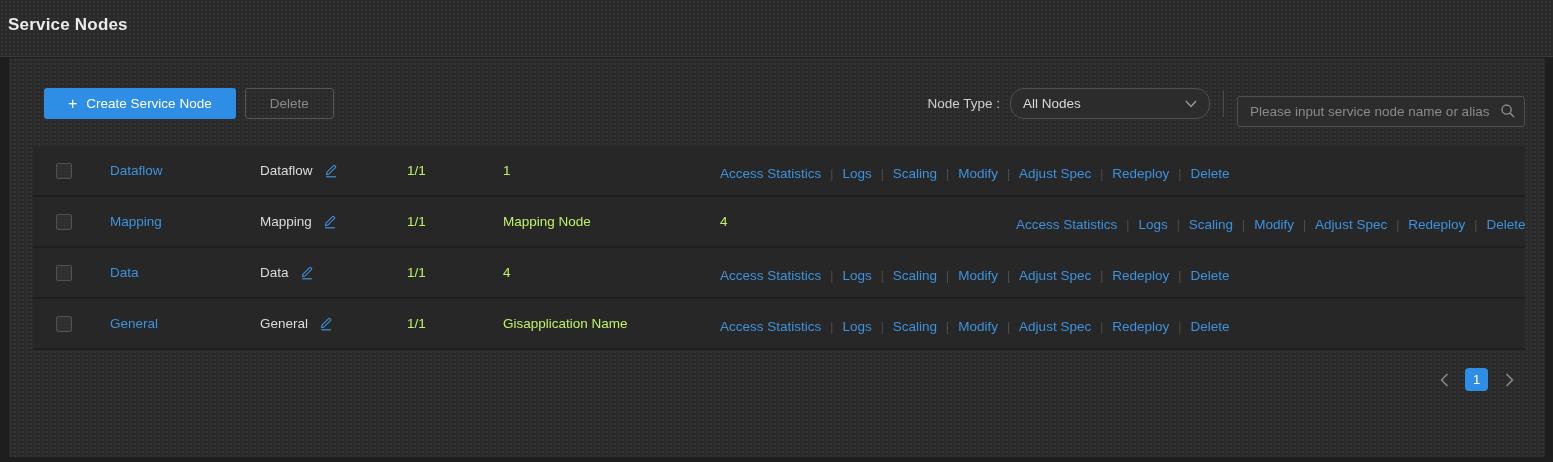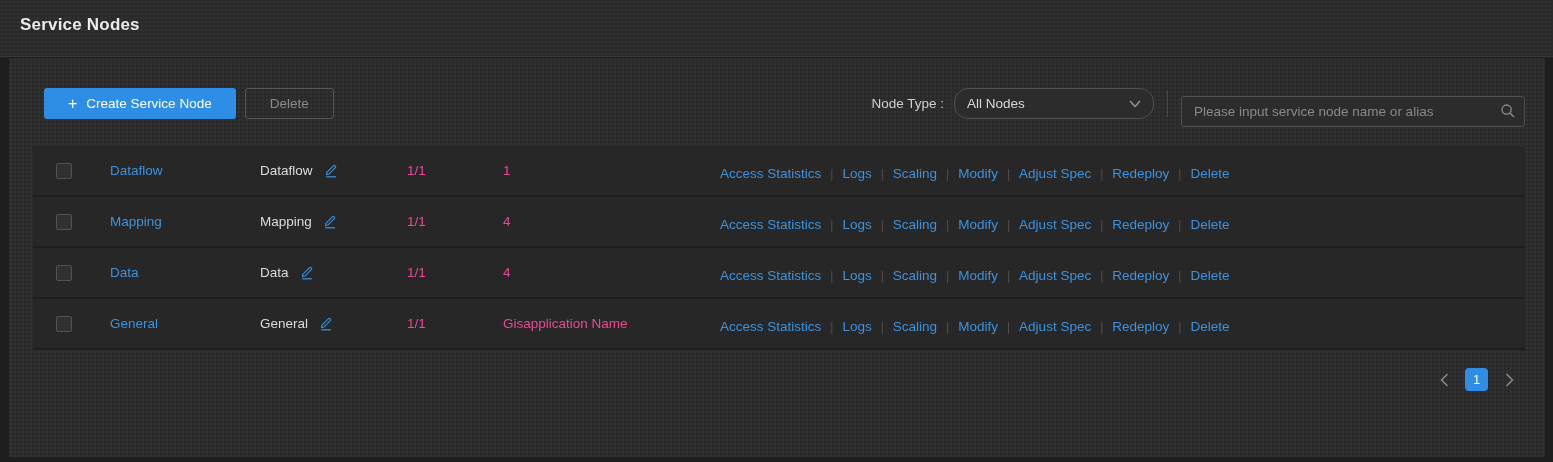--- a/index.html
+++ b/index.html
@@ -6,61 +6,61 @@
   html,body { width:1553px; height:462px; background:#1e1e1e; overflow:hidden; }
   body { font-family:"Liberation Sans", sans-serif; color:#d9d9d9; }
   .dots {
     background-color:#2a2a2a;
     background-image:radial-gradient(rgba(255,255,255,0.045) 1px, transparent 1px);
     background-size:4px 4px;
   }
   .page { width:1553px; height:462px; position:relative; }
 
   
-  .page-header { height:57px; padding:15px 0 0 20px; border-bottom:1px solid #3a3a3a; }
+  .page-header { height:57px; padding:15px 0 0 8px; border-bottom:1px solid #3a3a3a; }
   .page-header h1 { font-size:17px; font-weight:bold; color:#ebebeb; letter-spacing:0.2px; }
 
   
   .panel { position:absolute; left:9px; right:8px; top:58px; bottom:5px; padding:30px 20px 0 24px; }
 
   
   .toolbar { display:flex; justify-content:space-between; align-items:center; height:31px; padding-left:11px; }
   .toolbar-left { display:flex; align-items:center; gap:9px; }
   .btn { height:31px; font-size:13.5px; border-radius:3px; cursor:pointer; display:inline-flex; align-items:center; justify-content:center; }
   .btn-primary { background:#2e8de4; color:#fff; border:none; padding:0 24px; gap:9px; }
   .btn-primary .plus { font-size:16px; font-weight:normal; line-height:1; }
   .btn-ghost { background:transparent; color:#8a8a8a; border:1px solid #565656; padding:0 24px; }
 
   .toolbar-right { display:flex; align-items:center; }
   .filter-label { font-size:13.5px; color:#cfcfcf; margin-right:10px; }
   .select { width:200px; height:31px; background:#2c2c2c; border:1px solid #4f4f4f; border-radius:14px;
             display:flex; align-items:center; justify-content:space-between; padding:0 12px; cursor:pointer; }
   .select .sel-val { font-size:13.5px; color:#d9d9d9; }
   .vdiv { width:1px; height:27px; background:#4a4a4a; margin:0 13px; }
-  .search { position:relative; width:344px; height:31px;margin-top:16px; }
+  .search { position:relative; width:288px; height:31px;margin-top:16px; }
   .search input { width:100%; height:100%; background:#2c2c2c; border:1px solid #4f4f4f; border-radius:3px;
                   color:#d9d9d9; font-size:13.5px; padding:0 32px 0 12px; outline:none; font-family:"Liberation Sans", sans-serif; }
   .search input::placeholder { color:#8a8a8a; }
   .search .mag { position:absolute; right:9px; top:7px; }
 
   
   .table { margin-top:27px; font-size:13.5px; }
   .trow { display:grid; grid-template-columns:77px 150px 147px 96px 217px 296px 1fr;
           align-items:center; background:#272727; height:51px; border-bottom:2px solid #1e1e1e; }
   .trow.thead { height:46px; font-weight:bold; color:#e3e3e3; }
   .cell { padding-right:8px; }
   .cell.cb { padding-left:23px; }
   .checkbox { display:inline-block; width:16px; height:16px; border:1px solid #525252; border-radius:2px;
               background-color:#2f2f2f;
               background-image:radial-gradient(rgba(255,255,255,0.06) 1px, transparent 1px);
               background-size:3px 3px; cursor:pointer; vertical-align:middle; }
   a.link { color:#3d92de; text-decoration:none; cursor:pointer; }
   .alias-wrap { display:flex; align-items:center; gap:11px; color:#dcdcdc; }
   .edit-ic { color:#3d92de; cursor:pointer; display:inline-flex; }
-  .plain { color:#ec4899; }
+  .plain { color:#bef264; }
   .ops { display:flex; align-items:center; flex-wrap:nowrap; white-space:nowrap;margin-top:6px; }
   .ops a { color:#3d92de; text-decoration:none; cursor:pointer; padding:0 9px; }
   .ops a:first-child { padding-left:0; }
   .ops .sep { color:#4e4e4e; font-size:12px; }
 
   
   .pagination { display:flex; justify-content:flex-end; align-items:center; gap:13px; margin-top:18px; padding-right:8px; }
   .pg-arrow { display:inline-flex; align-items:center; justify-content:center; width:16px; height:22px; cursor:pointer; }
   .pg-current { width:23px; height:23px; background:#2e8de4; border-radius:4px; color:#fff; font-size:13px;
                 display:flex; align-items:center; justify-content:center; cursor:pointer; }
@@ -151,20 +151,21 @@
               <span>Mapping</span>
               <span class="edit-ic">
                 <svg width="14" height="15" viewBox="0 0 16 17">
                   <path d="M3.4 10.4 L11 2.8 a0.9 0.9 0 0 1 1.3 0 l0.9 0.9 a0.9 0.9 0 0 1 0 1.3 L5.6 12.6 L2.9 13.2 Z" fill="none" stroke="currentColor" stroke-width="1.2"></path>
                   <line x1="2.6" y1="15.7" x2="13.6" y2="15.7" stroke="currentColor" stroke-width="1.4"></line>
                 </svg>
               </span>
             </span>
           </div>
         <div class="cell plain">1/1</div>
+        <div class="cell plain">Mapping Node</div>
         <div class="cell plain">4</div>
         <div class="cell ops">
           <a>Access Statistics</a>
             <span class="sep">|</span>
           <a>Logs</a>
             <span class="sep">|</span>
           <a>Scaling</a>
             <span class="sep">|</span>
           <a>Modify</a>
             <span class="sep">|</span>

